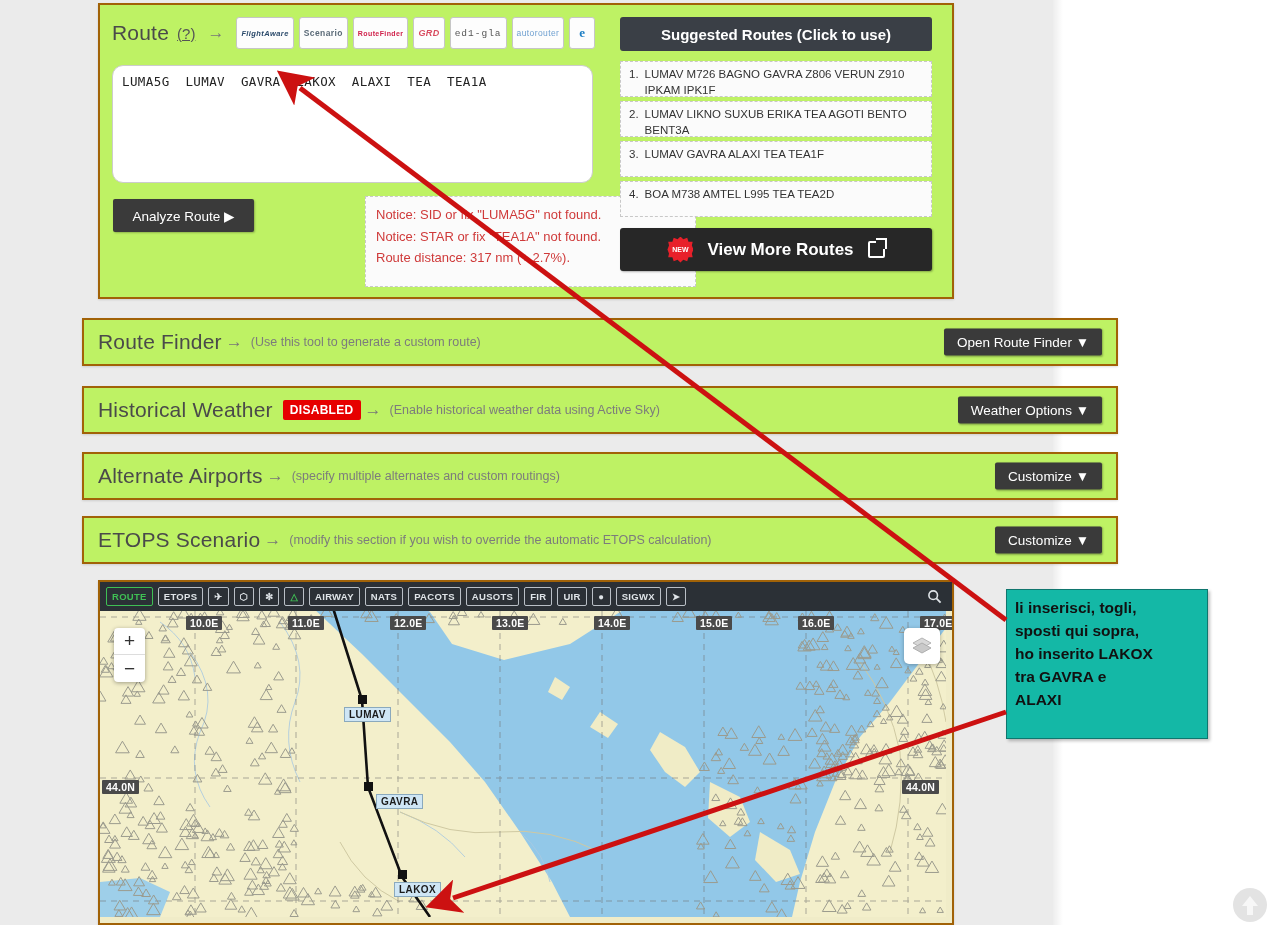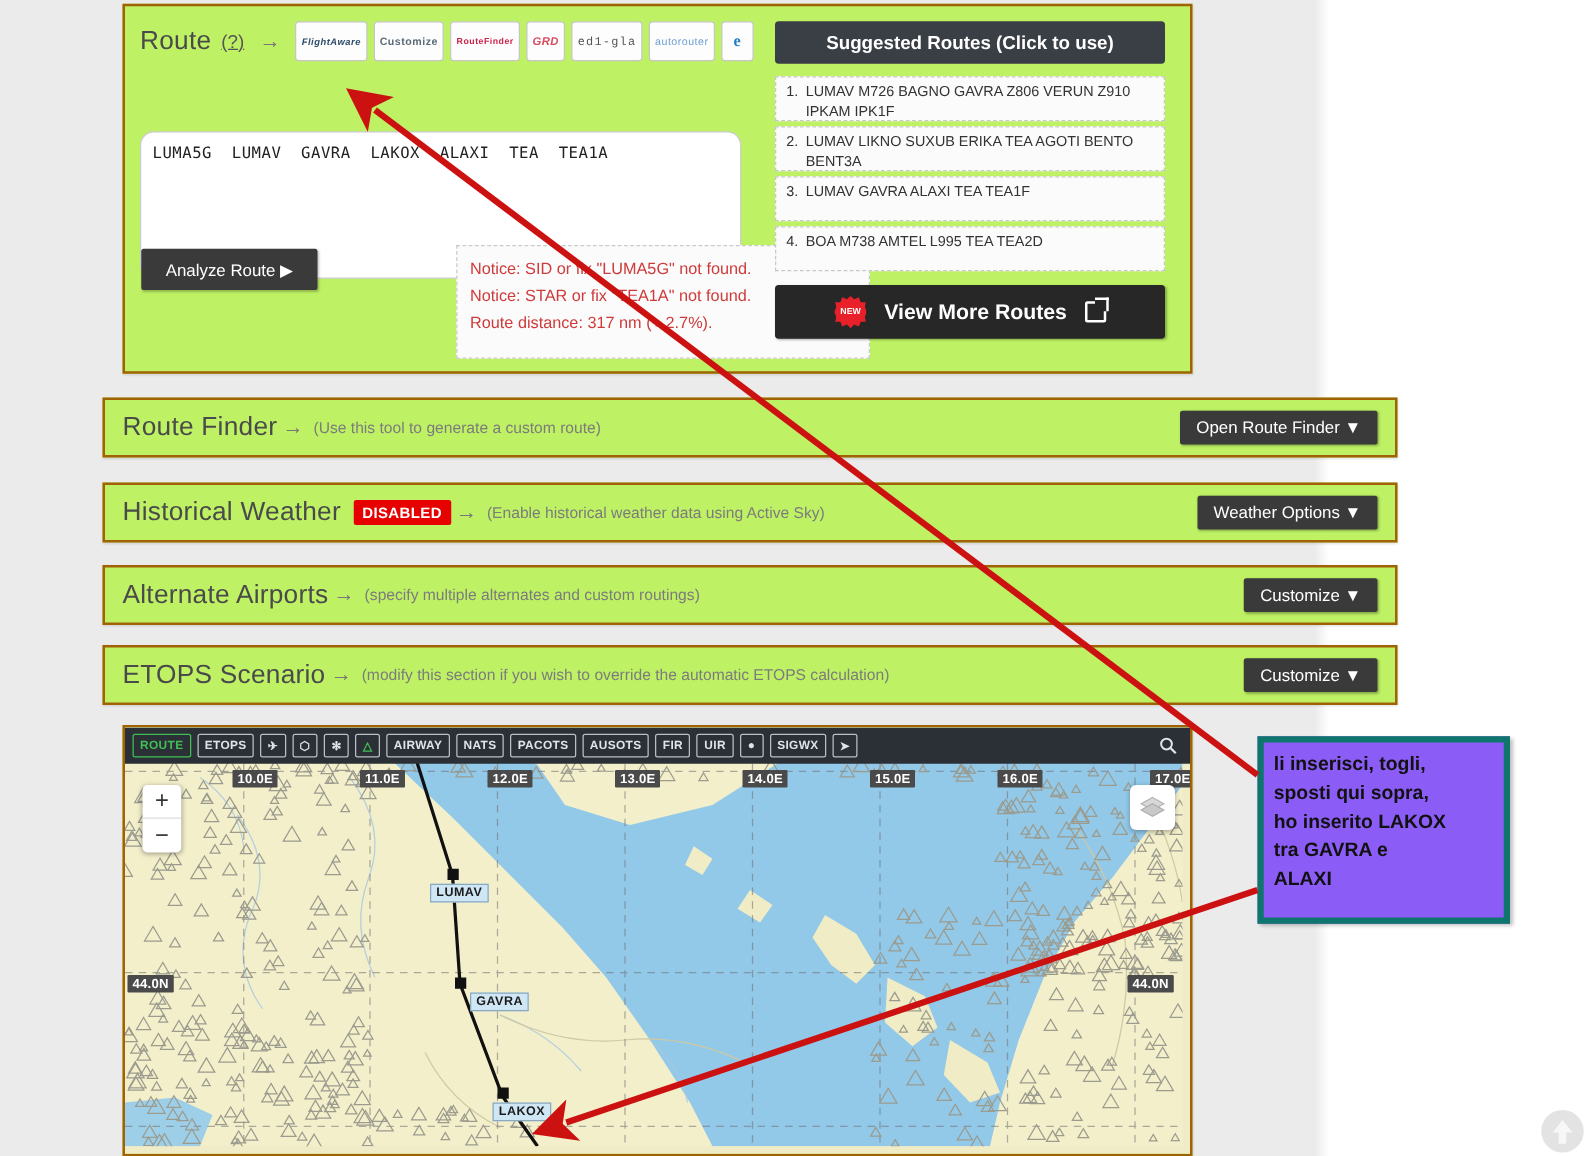--- a/index.html
+++ b/index.html
@@ -69,21 +69,20 @@
     position: absolute; left: 12px; top: 60px;
     width: 481px; height: 118px;
     background: #ffffff;
     border: 1px solid #cccccc; border-radius: 11px;
     padding: 8px 9px;
     font-family: "DejaVu Sans Mono", monospace;
     font-size: 12.5px; color: #222;
     letter-spacing: .4px;
     resize: none; outline: none;
     overflow: hidden;
-    margin-top: 40px;
   }
   #btn-analyze {
     position: absolute; left: 13px; top: 194px;
     width: 141px; height: 33px;
     background: #3a3a3a; color: #fff;
     border: none; border-radius: 2px;
     font-size: 13.5px; font-family: "Liberation Sans", sans-serif;
     cursor: pointer;
     box-shadow: 1px 1px 2px rgba(0,0,0,.25);
   }
@@ -225,21 +224,21 @@
   }
   .wp-sq {
     position: absolute; z-index: 26;
     width: 9px; height: 9px; background: #111;
   }
 
   
   #callout {
     position: absolute; left: 1006px; top: 589px;
     width: 202px; height: 150px;
-    background: #8b5cf6; border: 5px solid #0f766e;
+    background: #14b8a6; border: 1px solid #0f766e;
     padding: 6px 8px; z-index: 60;
     box-shadow: 2px 2px 3px rgba(0,0,0,.25);
   }
   #callout-text {
     font-size: 15.5px; font-weight: bold; color: #111;
     line-height: 23px; white-space: pre-line;
   }
   #annots { position: absolute; left:0; top:0; width:1276px; height:925px; z-index: 70; pointer-events:none; }
 
   #totop {
@@ -255,21 +254,21 @@
   <div id="gutter-shadow"></div>
 
   <div class="card" id="card-route">
 
     <div class="route-head">
       <span class="sec-title">Route</span>
       <span class="q-mark">(?)</span>
       <span class="arrow-gl">→</span>
       <span class="extbtns">
         <span class="extbtn fa">FlightAware</span>
-        <span class="extbtn sv">Customize</span>
+        <span class="extbtn sv">Scenario</span>
         <span class="extbtn rf">RouteFinder</span>
         <span class="extbtn grd">GRD</span>
         <span class="extbtn ed1">ed1-gla</span>
         <span class="extbtn ar">autorouter</span>
         <span class="extbtn e">e</span>
       </span>
     </div>
 
     <textarea id="route-textarea" placeholder="Enter route here" style="">LUMA5G  LUMAV  GAVRA  LAKOX  ALAXI  TEA  TEA1A</textarea>
 

